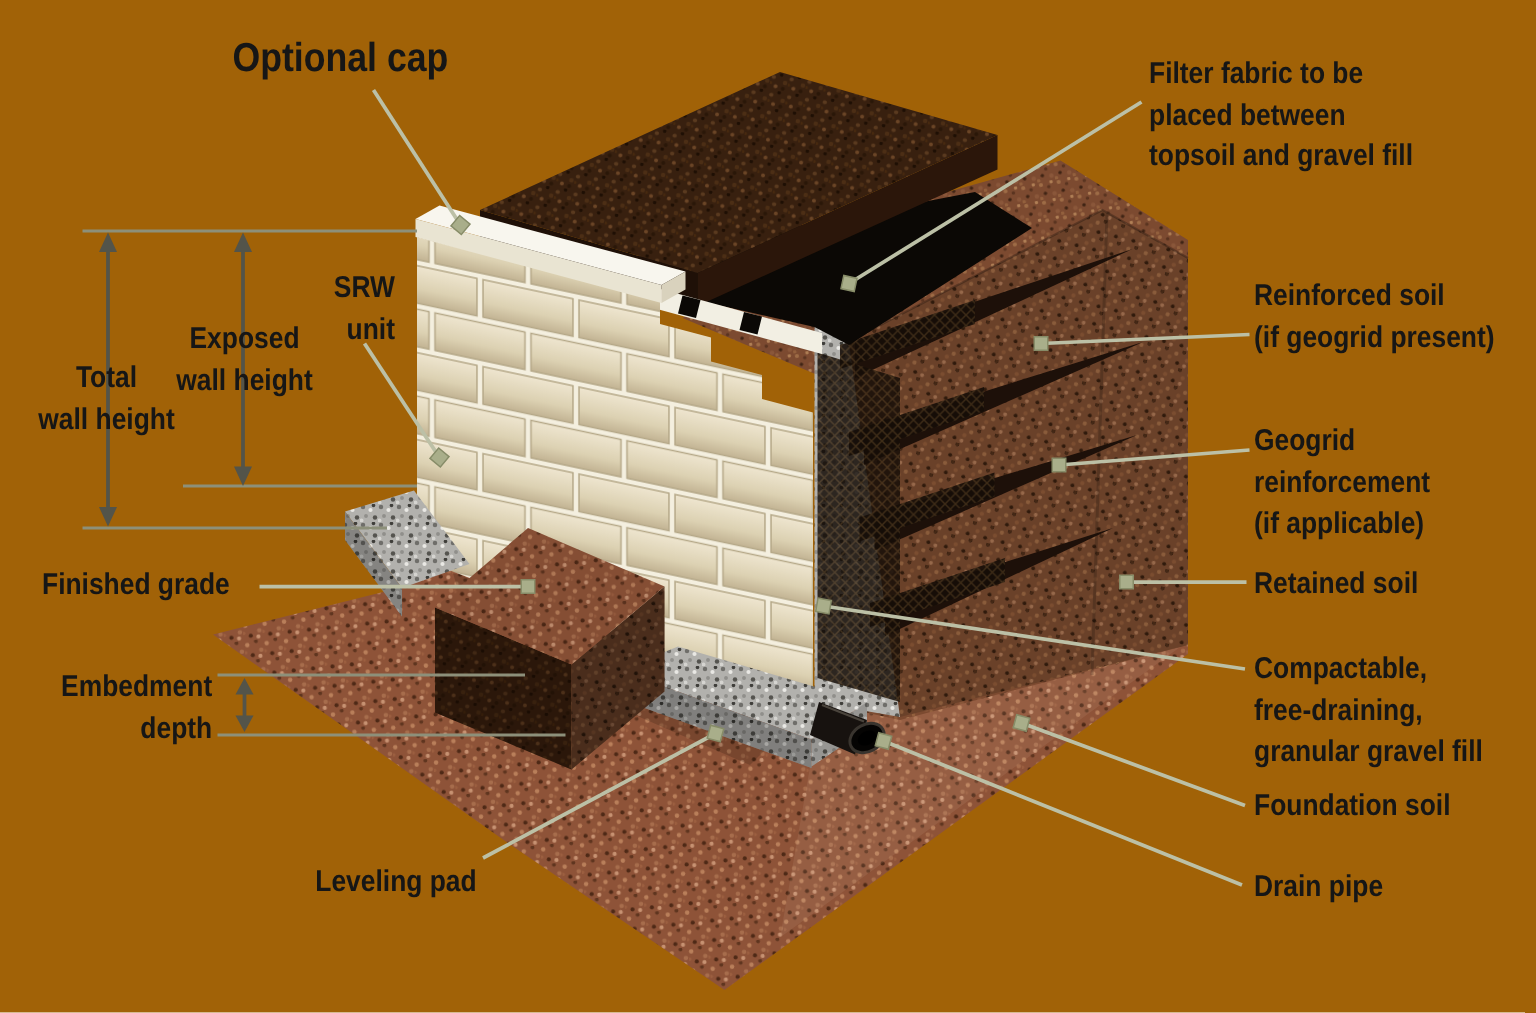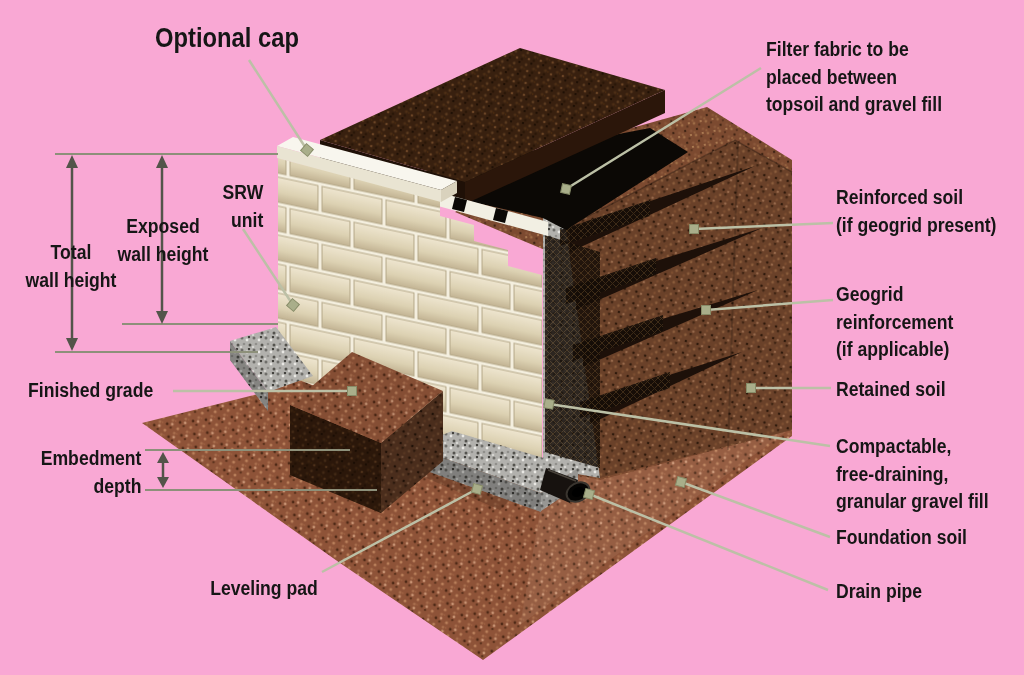--- a/index.html
+++ b/index.html
@@ -1,16 +1,16 @@
 <!DOCTYPE html>
 <html><head>
 <meta charset="utf-8">
 <style>
   html,body{margin:0;padding:0;background:#ffffff;}
-  #stage{position:relative;width:1024px;height:675px;background:#f9a8d4;overflow:hidden;
+  #stage{position:relative;width:1024px;height:675px;background:#a16207;overflow:hidden;
          font-family:"Liberation Sans",sans-serif;}
   #scene{position:absolute;left:0;top:0;width:1024px;height:675px;}
   .lbl{position:absolute;font-weight:700;font-size:20px;line-height:27.5px;color:#161616;
        white-space:nowrap;transform:scaleX(0.88);transform-origin:left top;}
   .lbl.big{font-size:27px;line-height:30px;}
   .lbl.center{transform:translateX(-50%) scaleX(0.88);transform-origin:center top;text-align:center;}
   .lbl.right{transform-origin:right top;text-align:right;}
 </style>
 </head>
 <body>

